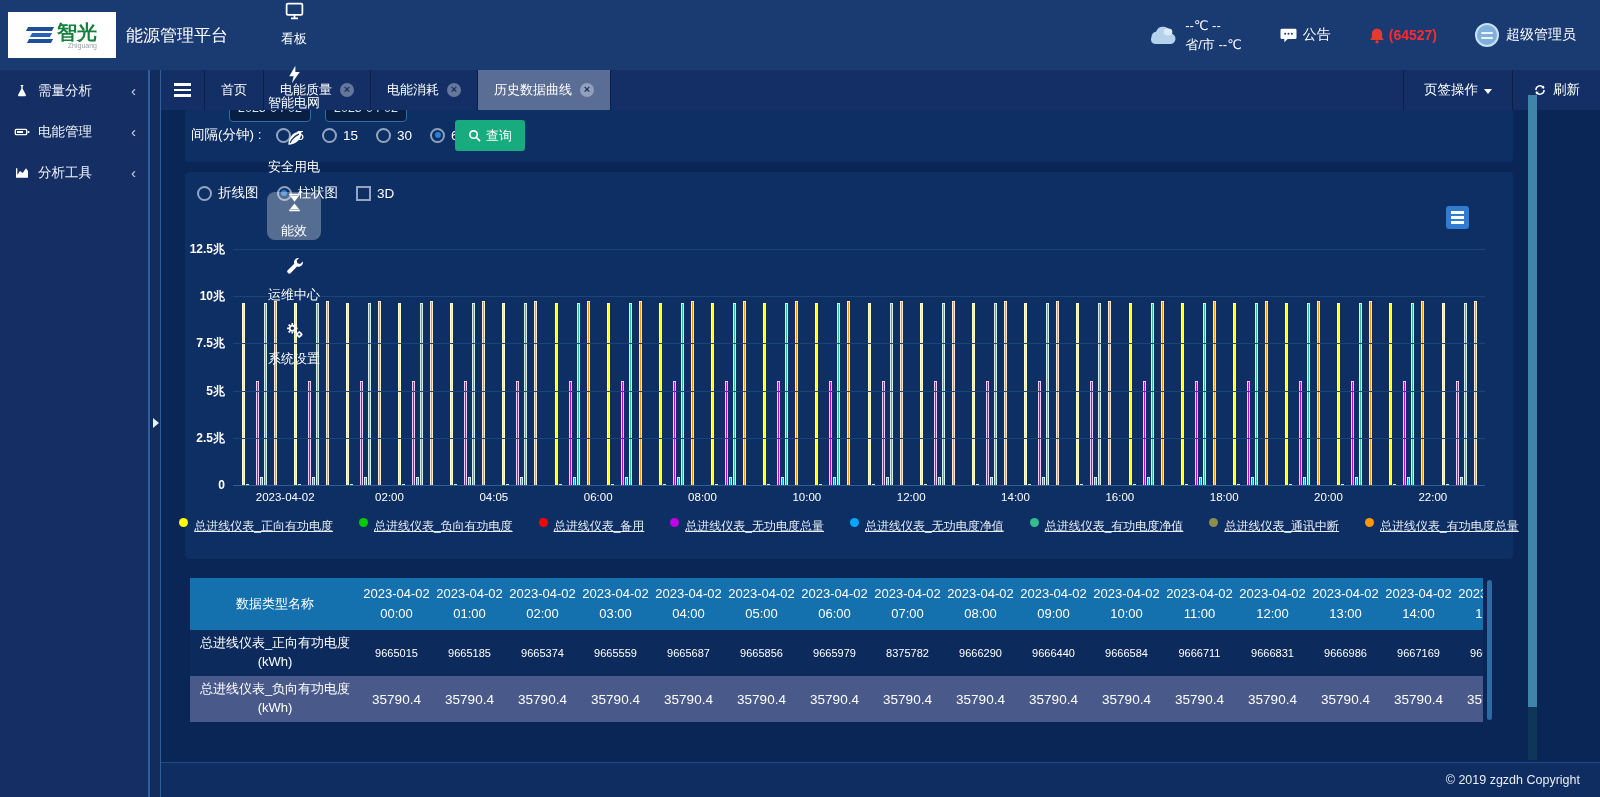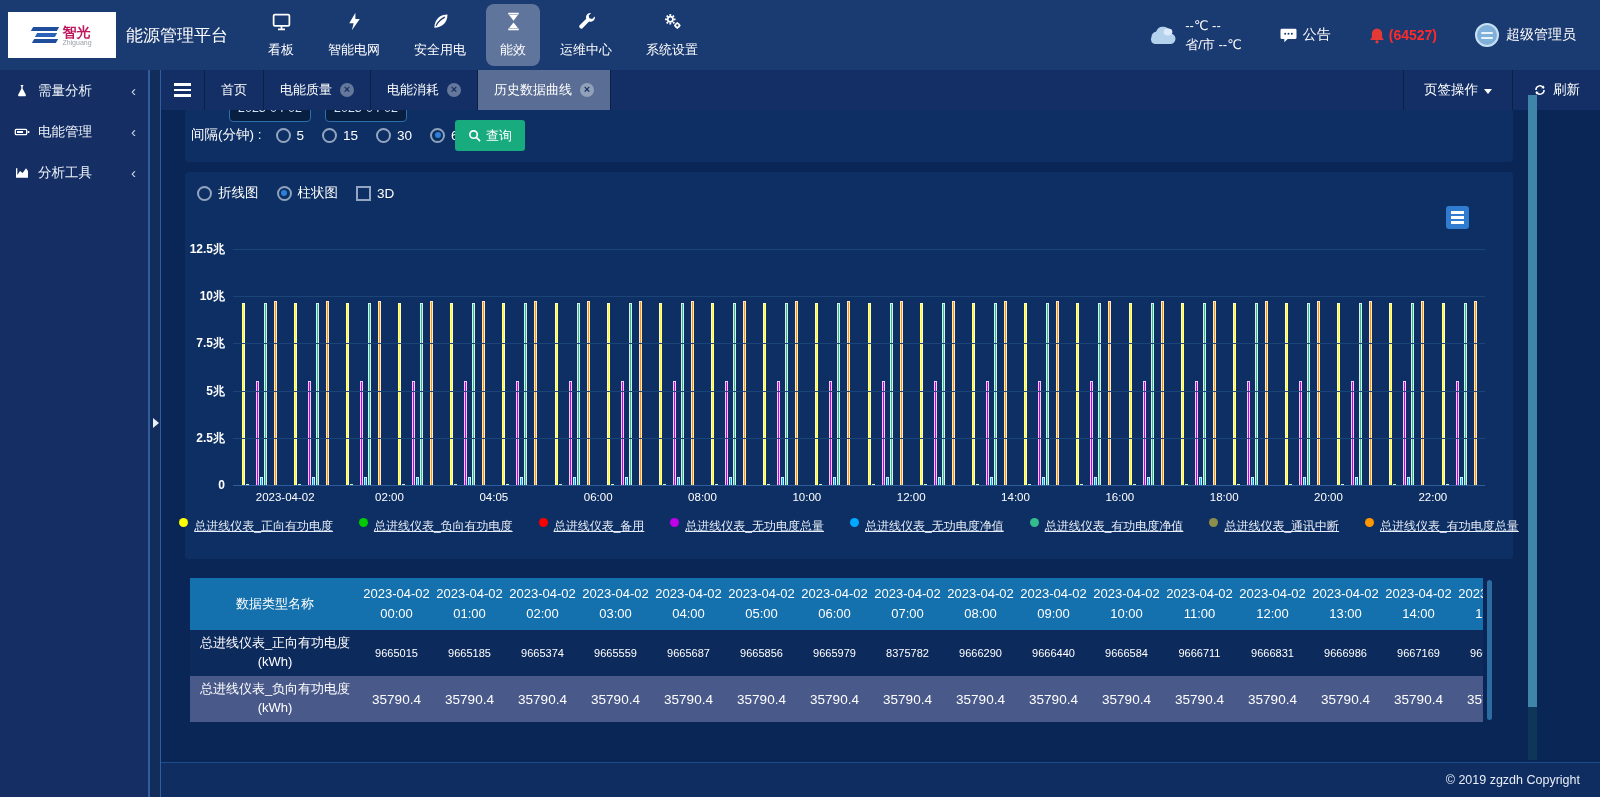--- a/index.html
+++ b/index.html
@@ -7,24 +7,24 @@
   body { position:relative; }
 
   
   .navbar { position:absolute; left:0; top:0; width:1600px; height:70px; background:#1a3a72; display:flex; align-items:center; z-index:5; }
   .logo-box { width:108px; height:46px; background:#ffffff; margin-left:8px; display:flex; align-items:center; justify-content:center; gap:4px; }
   .logo-mark { display:flex; flex-direction:column; gap:2px; }
   .logo-mark i { display:block; width:26px; height:4px; background:#1f4e9c; transform:skewX(-30deg); }
   .logo-mark i:nth-child(2){ width:20px; margin-left:4px; background:#2a62b8; }
   .logo-mark i:nth-child(3){ width:24px; margin-left:1px; }
   .logo-txt { display:flex; flex-direction:column; line-height:1; }
-  .logo-zh { color:#be185d; font-weight:bold; font-size:14px; }
+  .logo-zh { color:#15803d; font-weight:bold; font-size:20px; }
   .logo-en { color:#9aa0a8; font-size:7px; text-align:right; }
   .app-title { font-size:17px; margin-left:10px; margin-right:26px; white-space:nowrap; }
-  .nav-items { display:flex; align-items:center; height:100%; gap:6px; }
+  .nav-items { display:flex; align-items:center; height:100%; gap:16px;flex-direction:column; }
   .nav-item { display:flex; flex-direction:column; align-items:center; justify-content:center; gap:5px; padding:0 14px; height:62px; border-radius:8px; cursor:pointer; }
   .nav-item.active { background:rgba(255,255,255,0.30); }
   .nav-item svg { width:21px; height:21px; }
   .nav-item .lbl { font-size:13px; white-space:nowrap; }
   .nav-right { margin-left:auto; display:flex; align-items:center; gap:38px; padding-right:24px; }
   .weather { display:flex; align-items:center; gap:6px; }
   .weather svg { width:32px; height:24px; }
   .weather-txt { font-size:13px; line-height:1.5; white-space:nowrap; }
   .notice { display:flex; align-items:center; gap:6px; font-size:14px; cursor:pointer; }
   .notice svg { width:17px; height:15px; }

